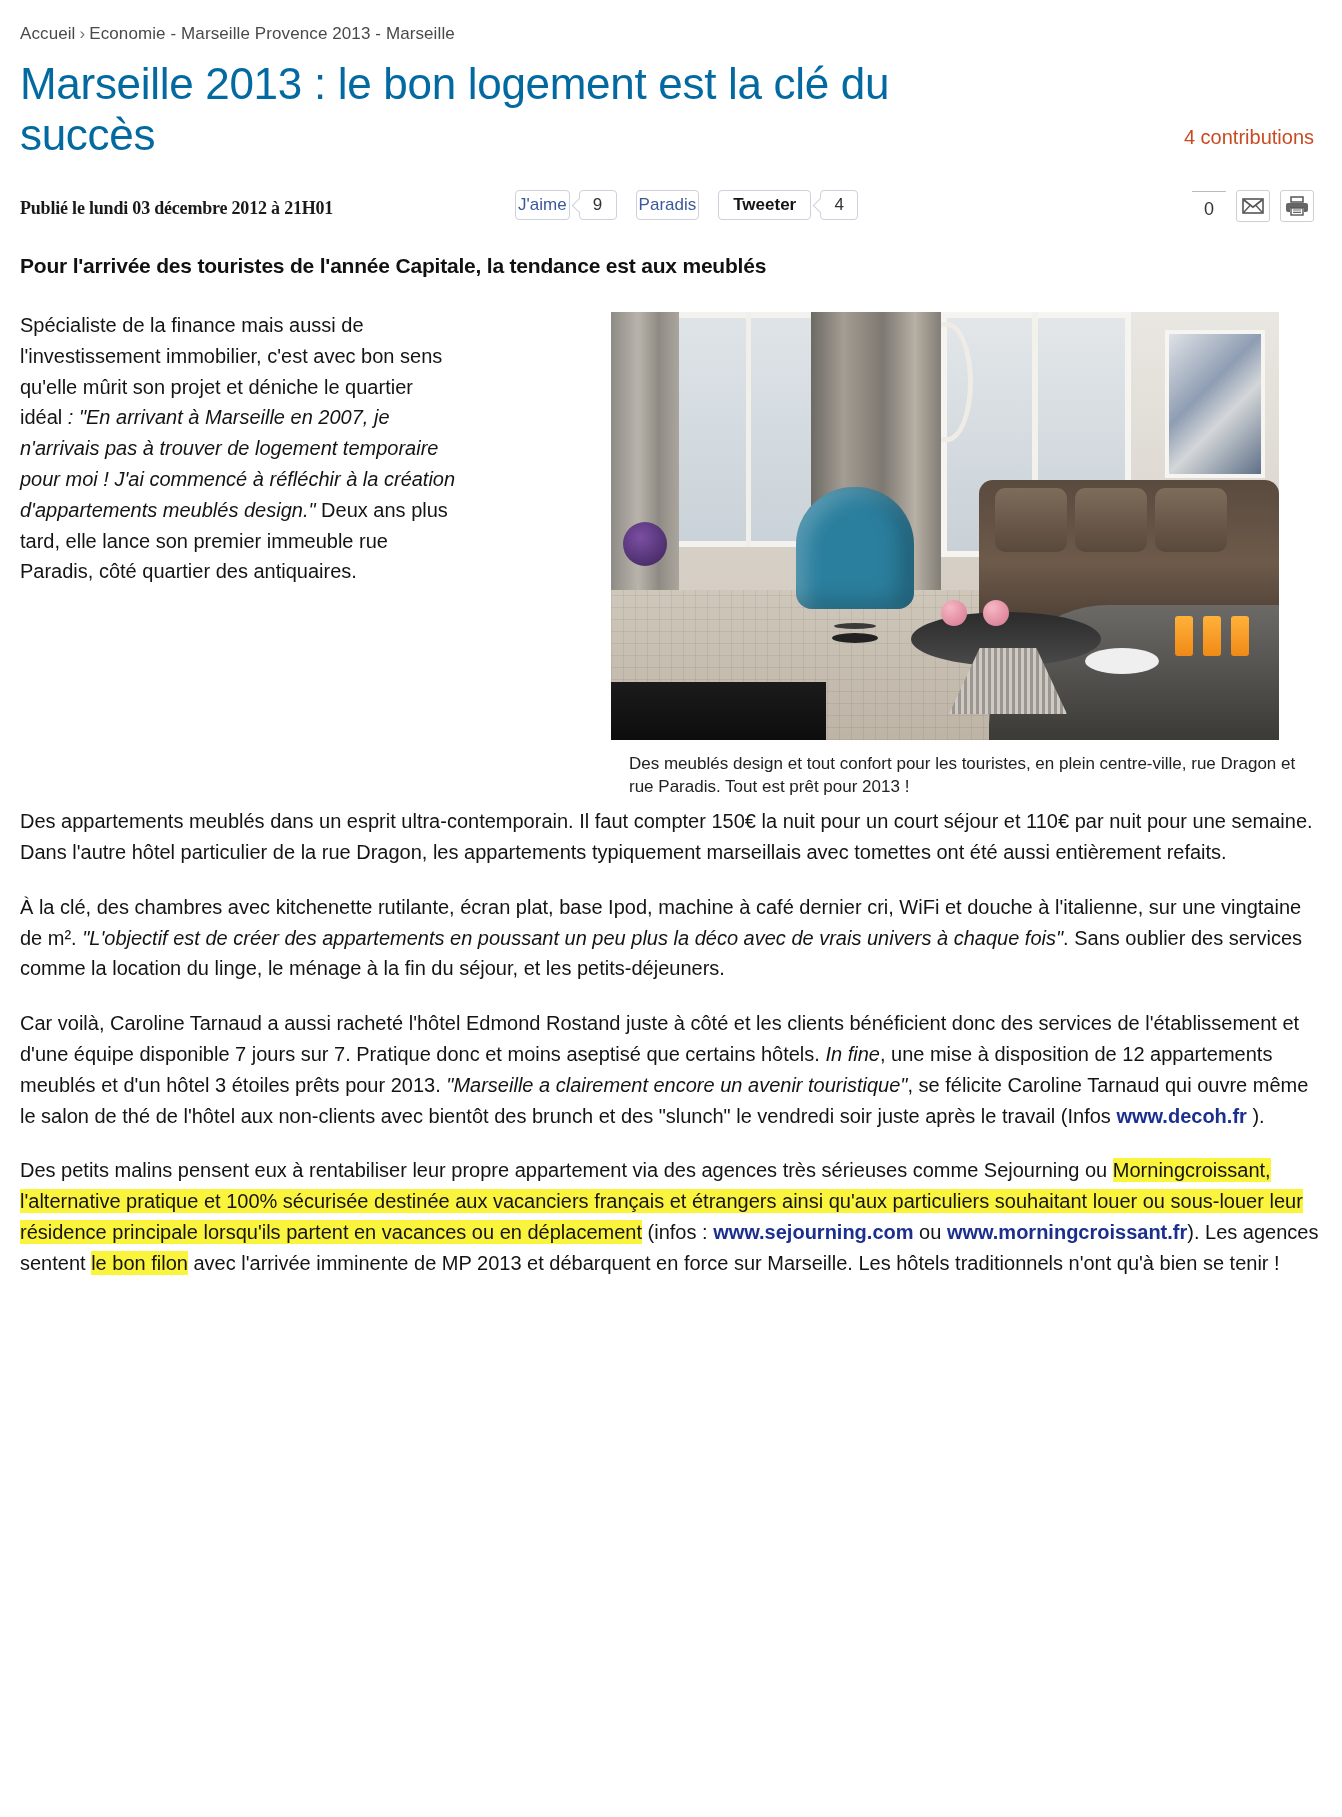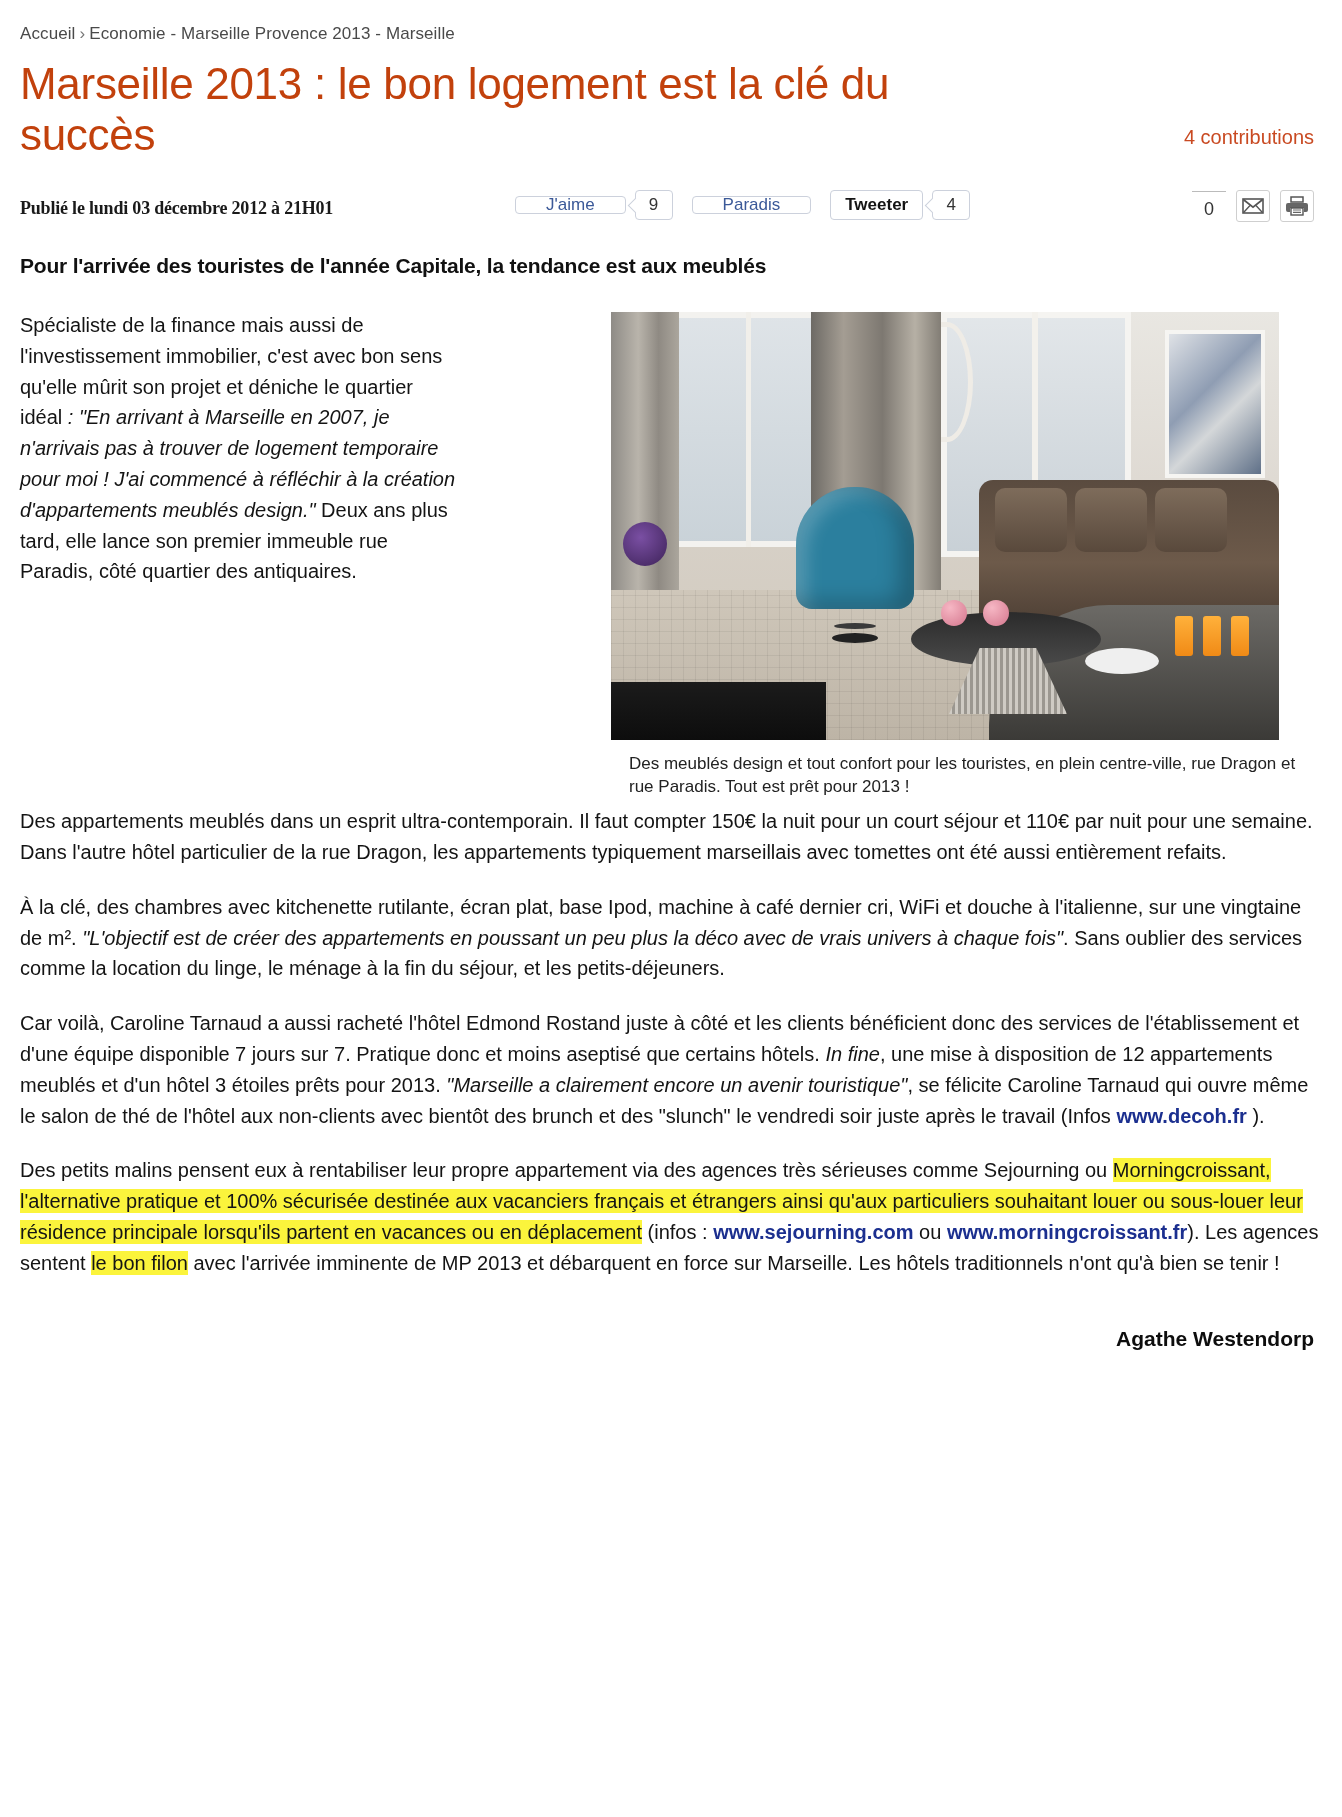--- a/index.html
+++ b/index.html
@@ -34,21 +34,21 @@
   
   .title-row {
     position: relative;
     margin-top: 14px;
   }
   h1.article-title {
     font-family: "Liberation Sans", sans-serif;
     font-weight: normal;
     font-size: 44px;
     line-height: 1.16;
-    color: #c2410c;
+    color: #0369a1;
     margin: 0;
     max-width: 930px;
     letter-spacing: -0.3px;
   }
   .contributions {
     position: absolute;
     right: 8px;
     top: 68px;
     font-size: 20px;
     color: #c94a22;
@@ -76,25 +76,25 @@
     left: 495px;
     top: 0;
     display: flex;
     align-items: center;
     gap: 0;
   }
   .btn-pill {
     border: 1px solid #ccd1dc;
     border-radius: 4px;
     background: #fff;
-    height: 18px;
+    height: 30px;
     display: flex;
     align-items: center;
     justify-content: center;
-    padding: 0 30px;
+    padding: 0 2px;
     font-size: 17px;
     color: #3b5998;
     cursor: pointer;
     white-space: nowrap;
   }
   .btn-count {
     position: relative;
     border: 1px solid #ccd1dc;
     border-radius: 4px;
     background: #fff;
@@ -431,15 +431,14 @@
     <p class="clear">Des appartements meublés dans un esprit ultra-contemporain. Il faut compter 150€ la nuit pour un court séjour et 110€ par nuit pour une semaine. Dans l'autre hôtel particulier de la rue Dragon, les appartements typiquement marseillais avec tomettes ont été aussi entièrement refaits.</p>
 
     <p><span>À la clé, des chambres avec kitchenette rutilante, écran plat, base Ipod, machine à café dernier cri, WiFi et douche à l'italienne, sur une vingtaine de m². </span><i>"L'objectif est de créer des appartements en poussant un peu plus la déco avec de vrais univers à chaque fois"</i><span>. Sans oublier des services comme la location du linge, le ménage à la fin du séjour, et les petits-déjeuners.</span></p>
 
     <p><span>Car voilà, Caroline Tarnaud a aussi racheté l'hôtel Edmond Rostand juste à côté et les clients bénéficient donc des services de l'établissement et d'une équipe disponible 7 jours sur 7. Pratique donc et moins aseptisé que certains hôtels. </span><i>In fine</i><span>, une mise à disposition de 12 appartements meublés et d'un hôtel 3 étoiles prêts pour 2013. </span><i>"Marseille a clairement encore un avenir touristique"</i><span>, se félicite Caroline Tarnaud qui ouvre même le salon de thé de l'hôtel aux non-clients avec bientôt des brunch et des "slunch" le vendredi soir juste après le travail (Infos </span><a class="inline-link" href="#">www.decoh.fr</a><span> ).</span></p>
 
     <p><span>Des petits malins pensent eux à rentabiliser leur propre appartement via des agences très sérieuses comme Sejourning ou </span><mark class="hl">Morningcroissant, l'alternative pratique et 100% sécurisée destinée aux vacanciers français et étrangers ainsi qu'aux particuliers souhaitant louer ou sous-louer leur résidence principale lorsqu'ils partent en vacances ou en déplacement</mark><span> (infos : </span><a class="inline-link" href="#">www.sejourning.com</a><span> ou </span><a class="inline-link" href="#">www.morningcroissant.fr</a><span>). Les agences sentent </span><mark class="hl">le bon filon</mark><span> avec l'arrivée imminente de MP 2013 et débarquent en force sur Marseille. Les hôtels traditionnels n'ont qu'à bien se tenir !</span></p>
 
   </div>
 
-  <div class="author">Agathe Westendorp</div>
 
 </div>
 
 </body></html>

